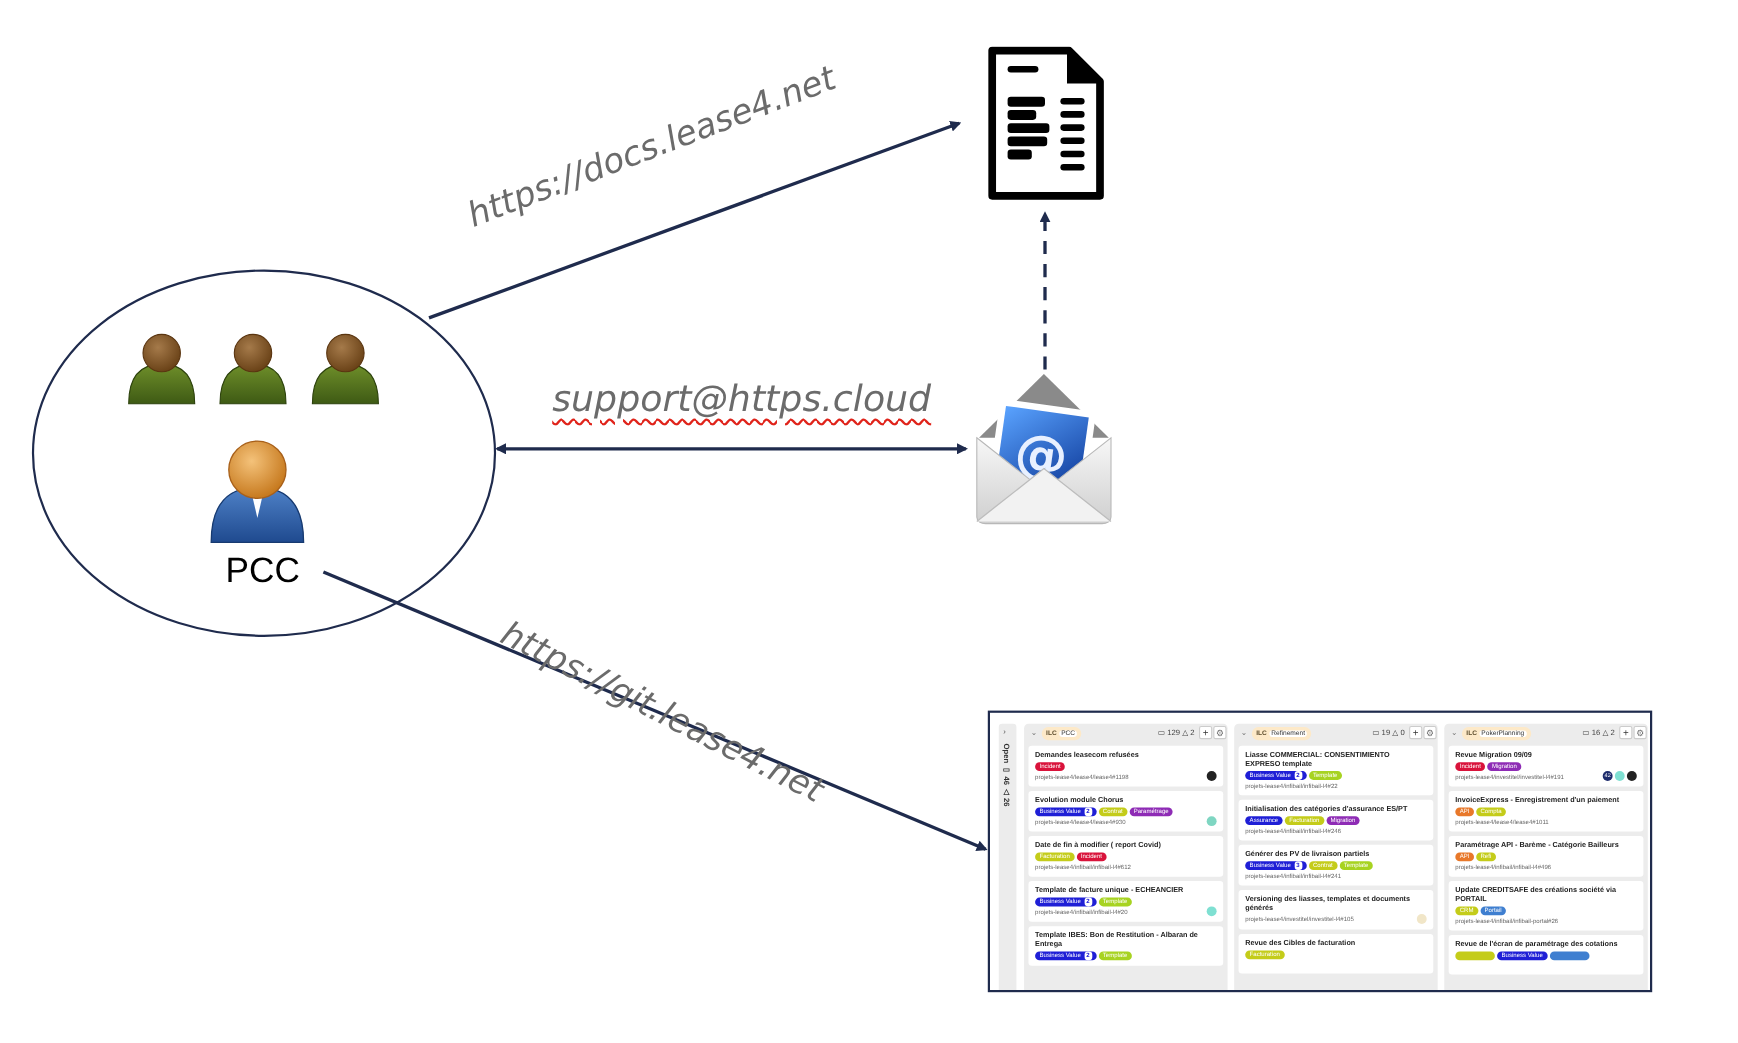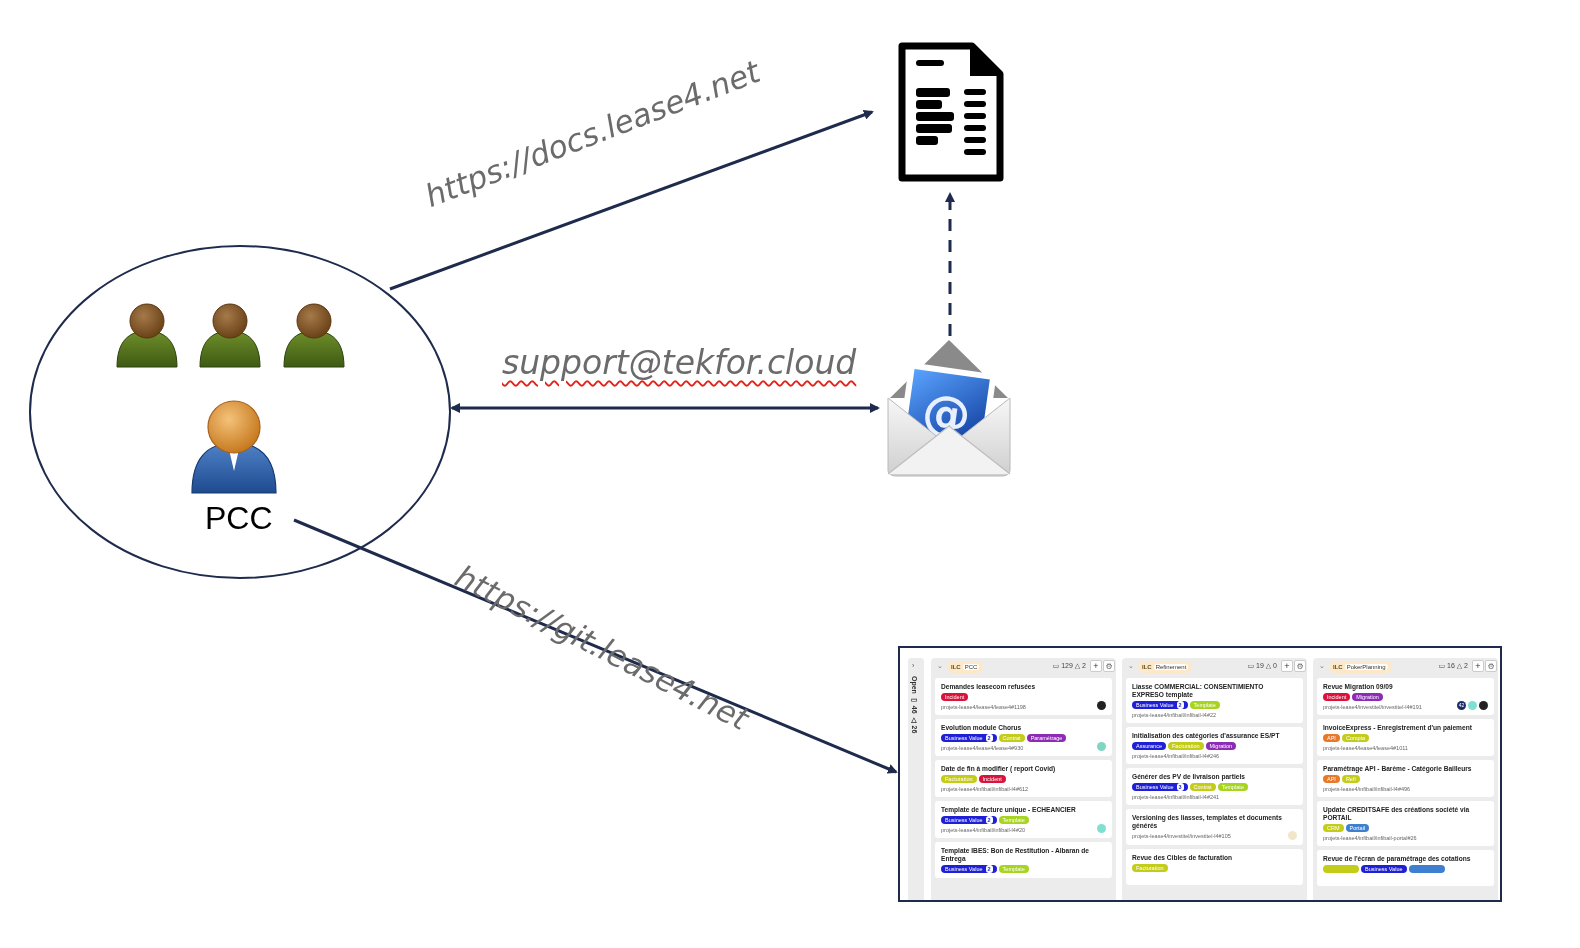--- a/index.html
+++ b/index.html
@@ -125,21 +125,21 @@
 <svg id="mail-icon" viewBox="0 0 130 146">
   <path d="M6,64 L65,6 L124,64 Z" fill="#8a8a8a"></path>
   <rect x="20" y="34" width="88" height="72" rx="4" fill="#fff" transform="rotate(8 64 70)"></rect>
   <rect x="26" y="40" width="76" height="60" fill="url(#paperB)" transform="rotate(8 64 70)"></rect>
   <text x="64" y="96" font-family="DejaVu Sans, sans-serif" font-size="48" font-weight="bold" fill="#e8f0ff" text-anchor="middle" transform="rotate(8 64 70)">@</text>
   <path d="M4,64 L65,112 L126,64 L126,136 C126,140 122,142 118,142 L12,142 C8,142 4,140 4,136 Z" fill="url(#envG)" stroke="#b8b8b8" stroke-width="1"></path>
   <path d="M4,140 L65,92 L126,140" fill="#f2f2f2" stroke="#bdbdbd" stroke-width="1.2"></path>
 </svg>
 
 <div class="lbl" id="lbl-docs">https://docs.lease4.net</div>
-<div class="lbl" id="lbl-mail">support@tekfor.cloud</div>
+<div class="lbl" id="lbl-mail">support@https.cloud</div>
 <div class="lbl" id="lbl-git">https://git.lease4.net</div>
 <div id="pcc-label">PCC</div>
 
 <div id="board">
   <div id="board-inner">
     <div id="collapsed-col">
       <span class="chev">›</span>
       <span class="vt">
         <span>Open</span>
         <span> ▭ </span><span>46</span>

